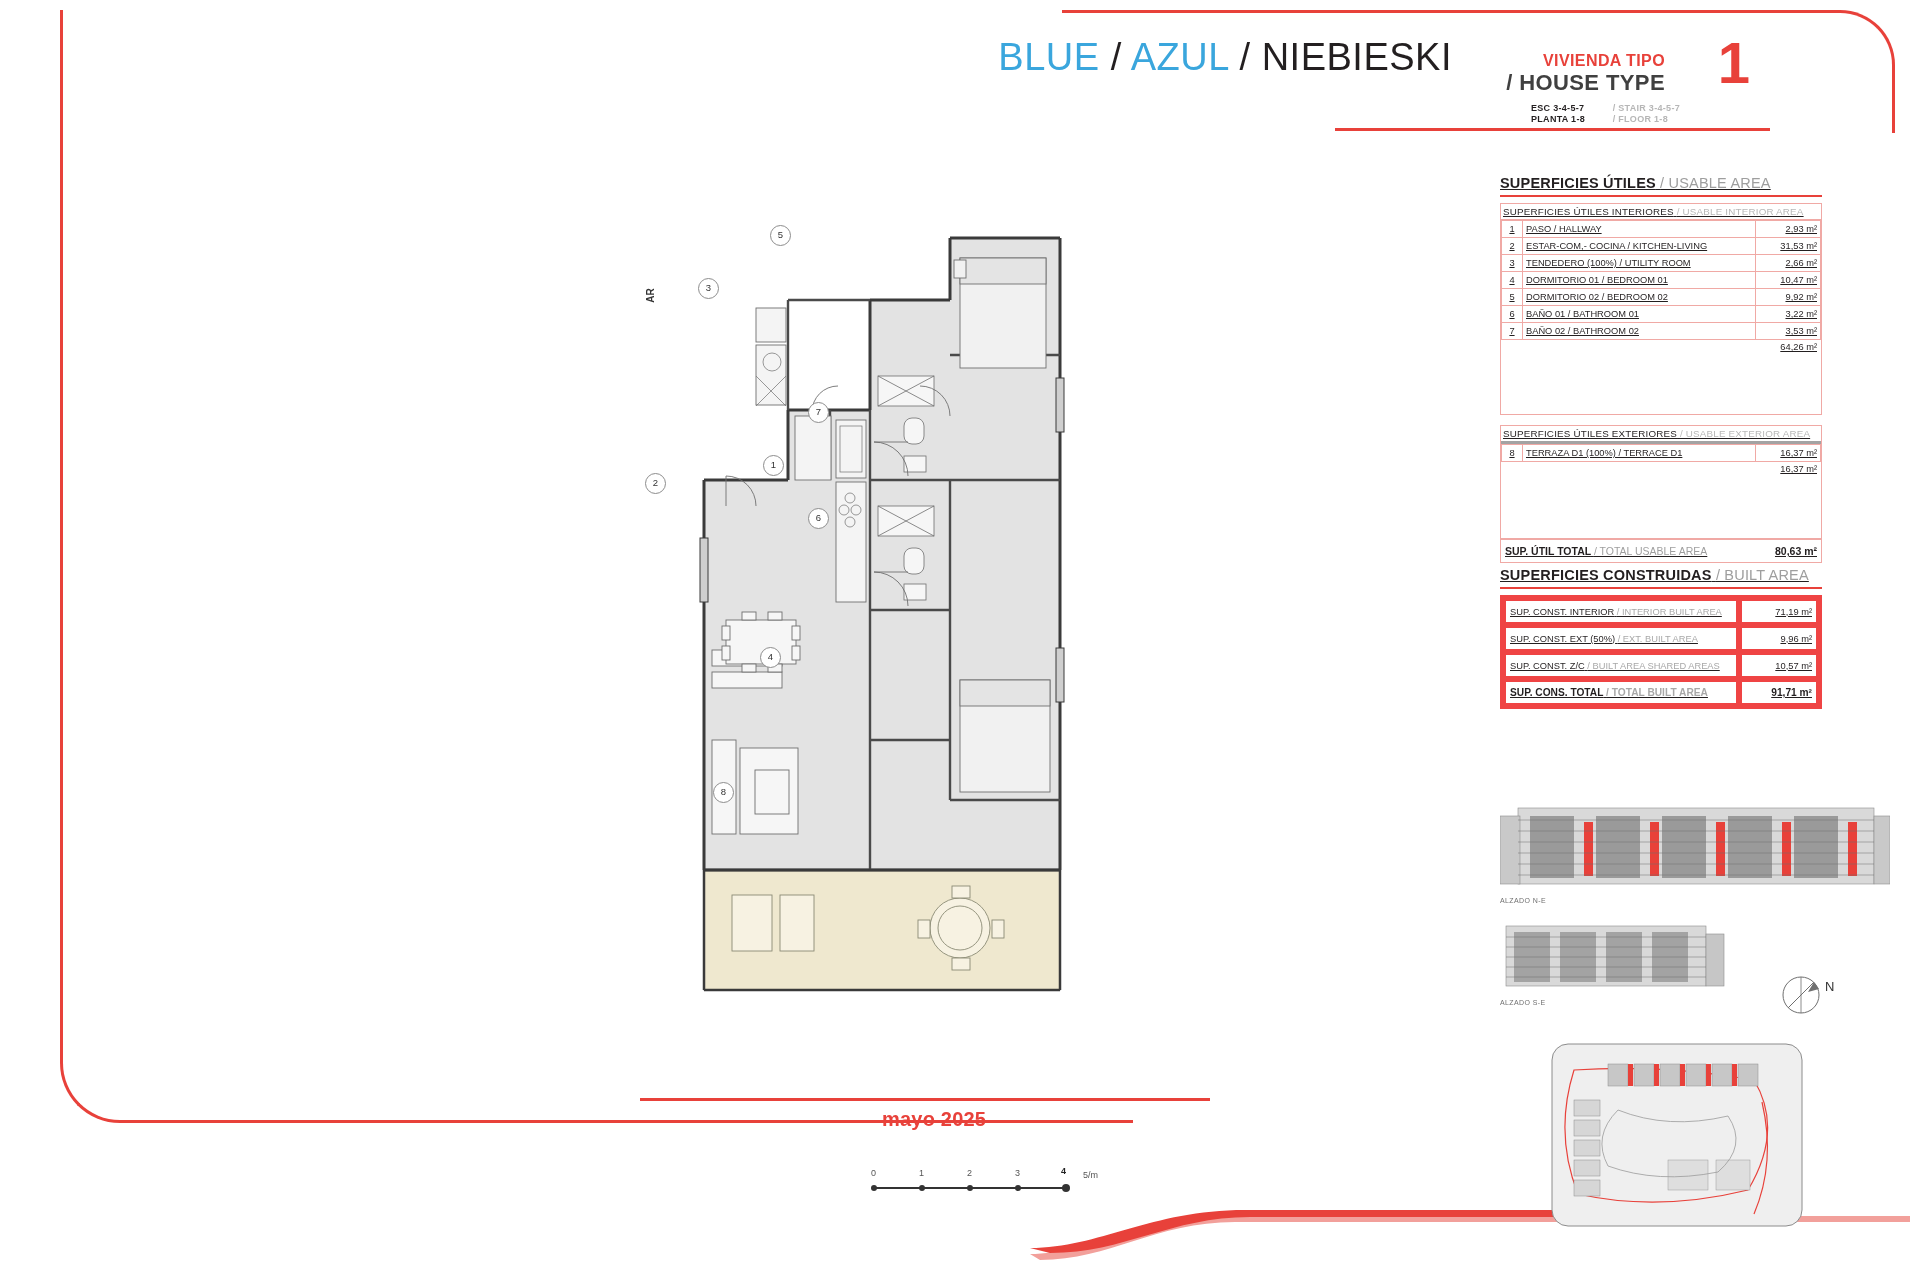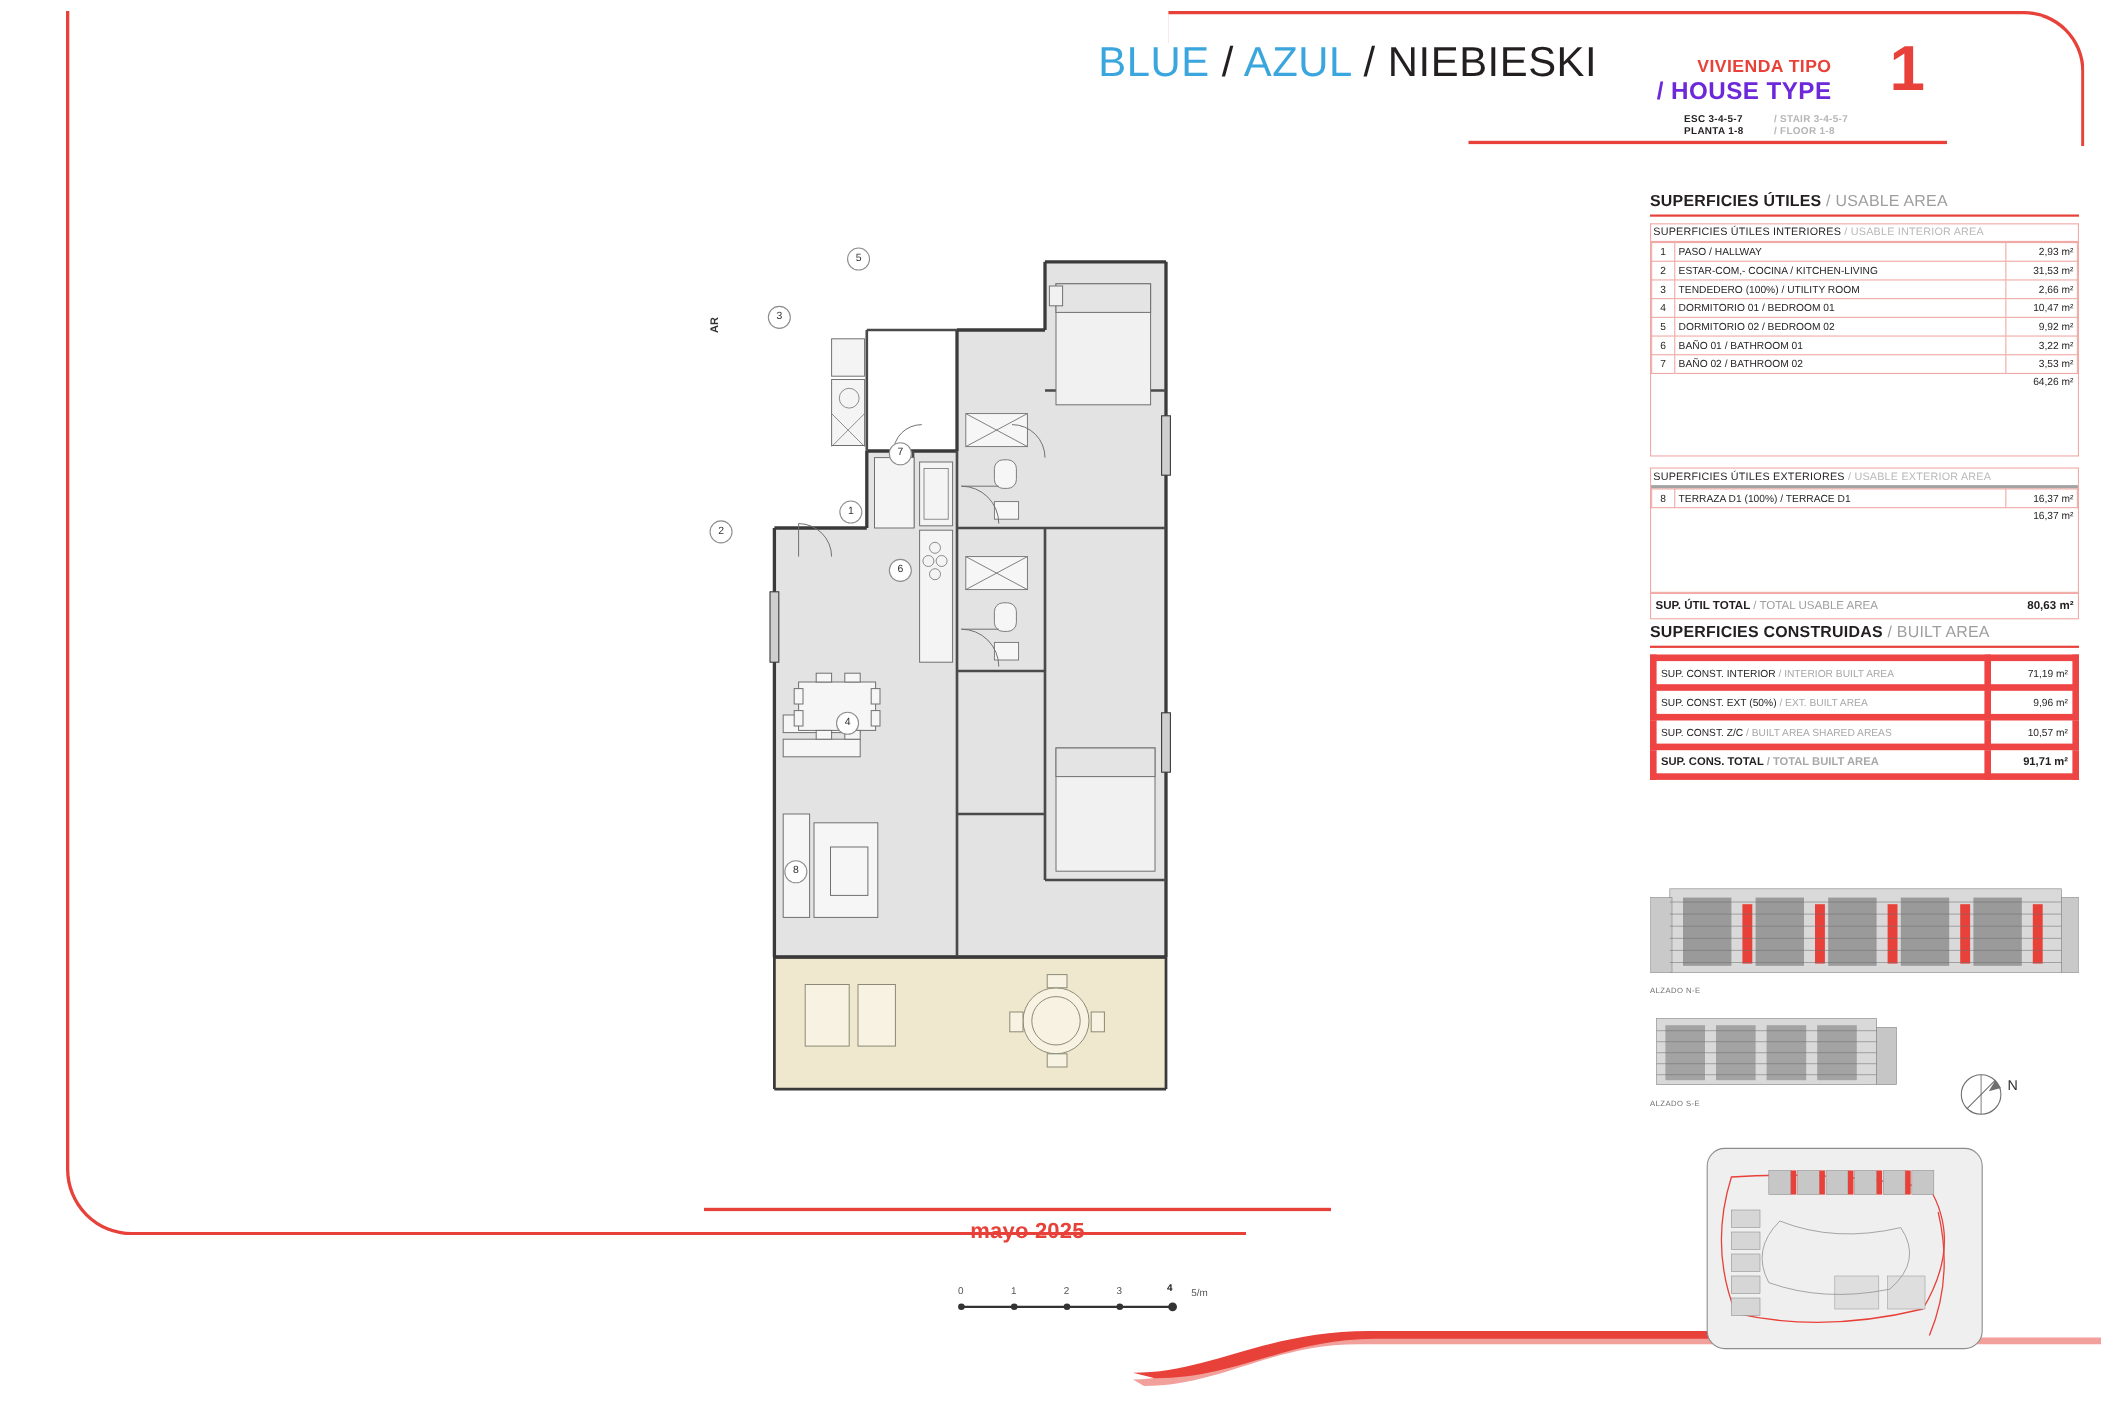--- a/index.html
+++ b/index.html
@@ -40,40 +40,40 @@
     font-size:38px;letter-spacing:.5px;white-space:nowrap;
   }
   .t-blue{color:#3aa6dd;}
   .t-sep{color:#231f20;}
   .vivienda{
     position:absolute;right:105px;top:22px;text-align:left;
     color:#e8413a;font-size:16px;font-weight:bold;letter-spacing:.4px;margin-top:12px;
   }
   .housetype{
     position:absolute;right:105px;top:52px;text-align:left;
-    color:#6d28d9;font-size:22px;font-weight:bold;letter-spacing:.4px;
+    color:#404040;font-size:22px;font-weight:bold;letter-spacing:.4px;
   }
   .bignum{
     position:absolute;right:20px;top:16px;
     color:#e8413a;font-size:58px;font-weight:bold;line-height:58px;
   }
   .esc-line{
     position:absolute;right:185px;top:85px;font-size:9px;font-weight:bold;
     color:#231f20;letter-spacing:.3px;line-height:11px;text-align:left;
   }
   .esc-right{
     position:absolute;right:90px;top:85px;font-size:9px;font-weight:bold;
     color:#b6b6b6;letter-spacing:.3px;line-height:11px;text-align:left;
   }
   .title-underline{
     position:absolute;right:150px;top:128px;width:435px;height:3px;background:#e8413a;
   }
 
   
-  .panel{position:absolute;left:1500px;top:175px;width:390px;}
+  .panel{position:absolute;left:1500px;top:175px;width:322px;text-decoration:underline;}
   .sec-head{font-size:14.5px;font-weight:bold;letter-spacing:.2px;margin-bottom:4px;}
   .sec-head .grey{color:#9e9e9e;font-weight:normal;}
   .sec-rule{height:2px;background:#e8413a;margin-bottom:6px;}
 
   table.areas{border-collapse:collapse;width:100%;font-size:9.3px;}
   table.areas td{
     border:1px solid #f0a9a5;
     padding:1.5px 3px;
     height:13px;
     white-space:nowrap;

